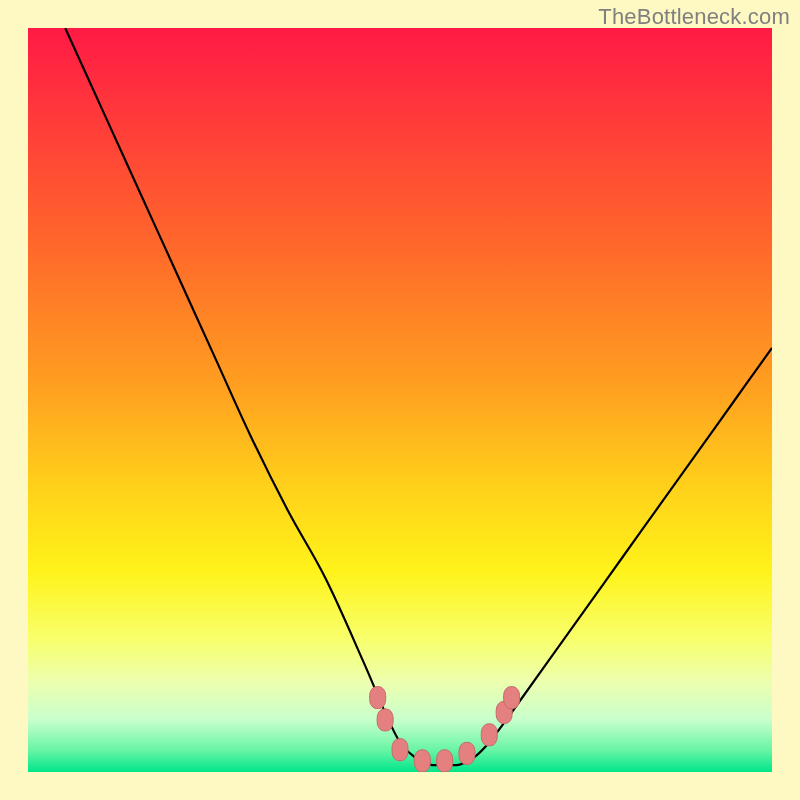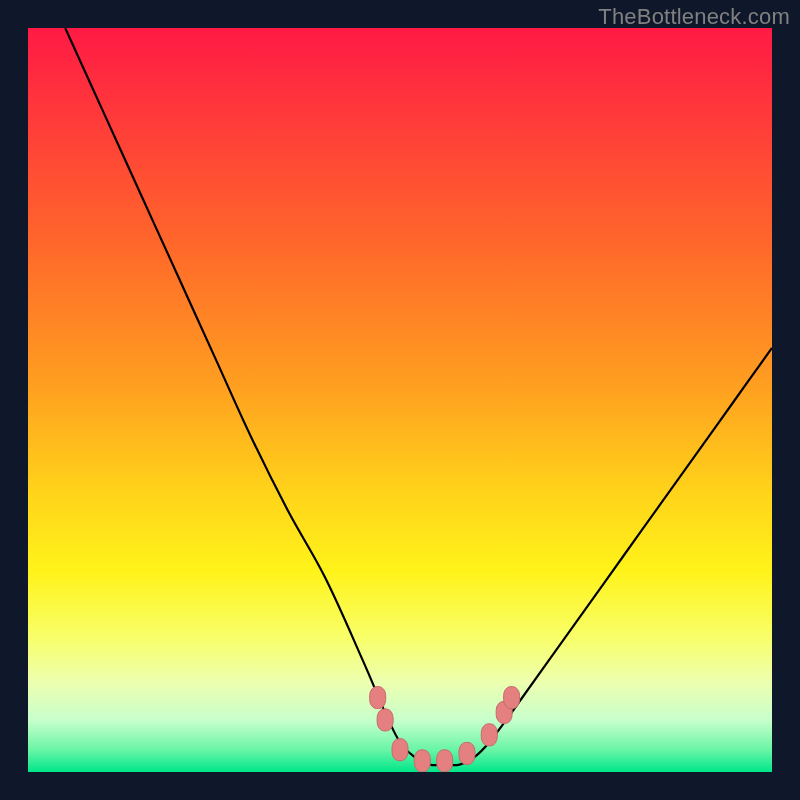--- a/index.html
+++ b/index.html
@@ -10,21 +10,21 @@
     background: #000000;
     overflow: hidden;
     font-family: Arial, Helvetica, sans-serif;
   }
   .frame {
     position: absolute;
     left: 0;
     top: 0;
     width: 800px;
     height: 800px;
-    background: #0f172a;
+    background: #fef9c3;
   }
   .watermark {
     position: absolute;
     top: 4px;
     right: 10px;
     color: #808080;
     font-size: 22px;
     letter-spacing: 0.2px;
     font-family: Arial, Helvetica, sans-serif;
     user-select: none;

